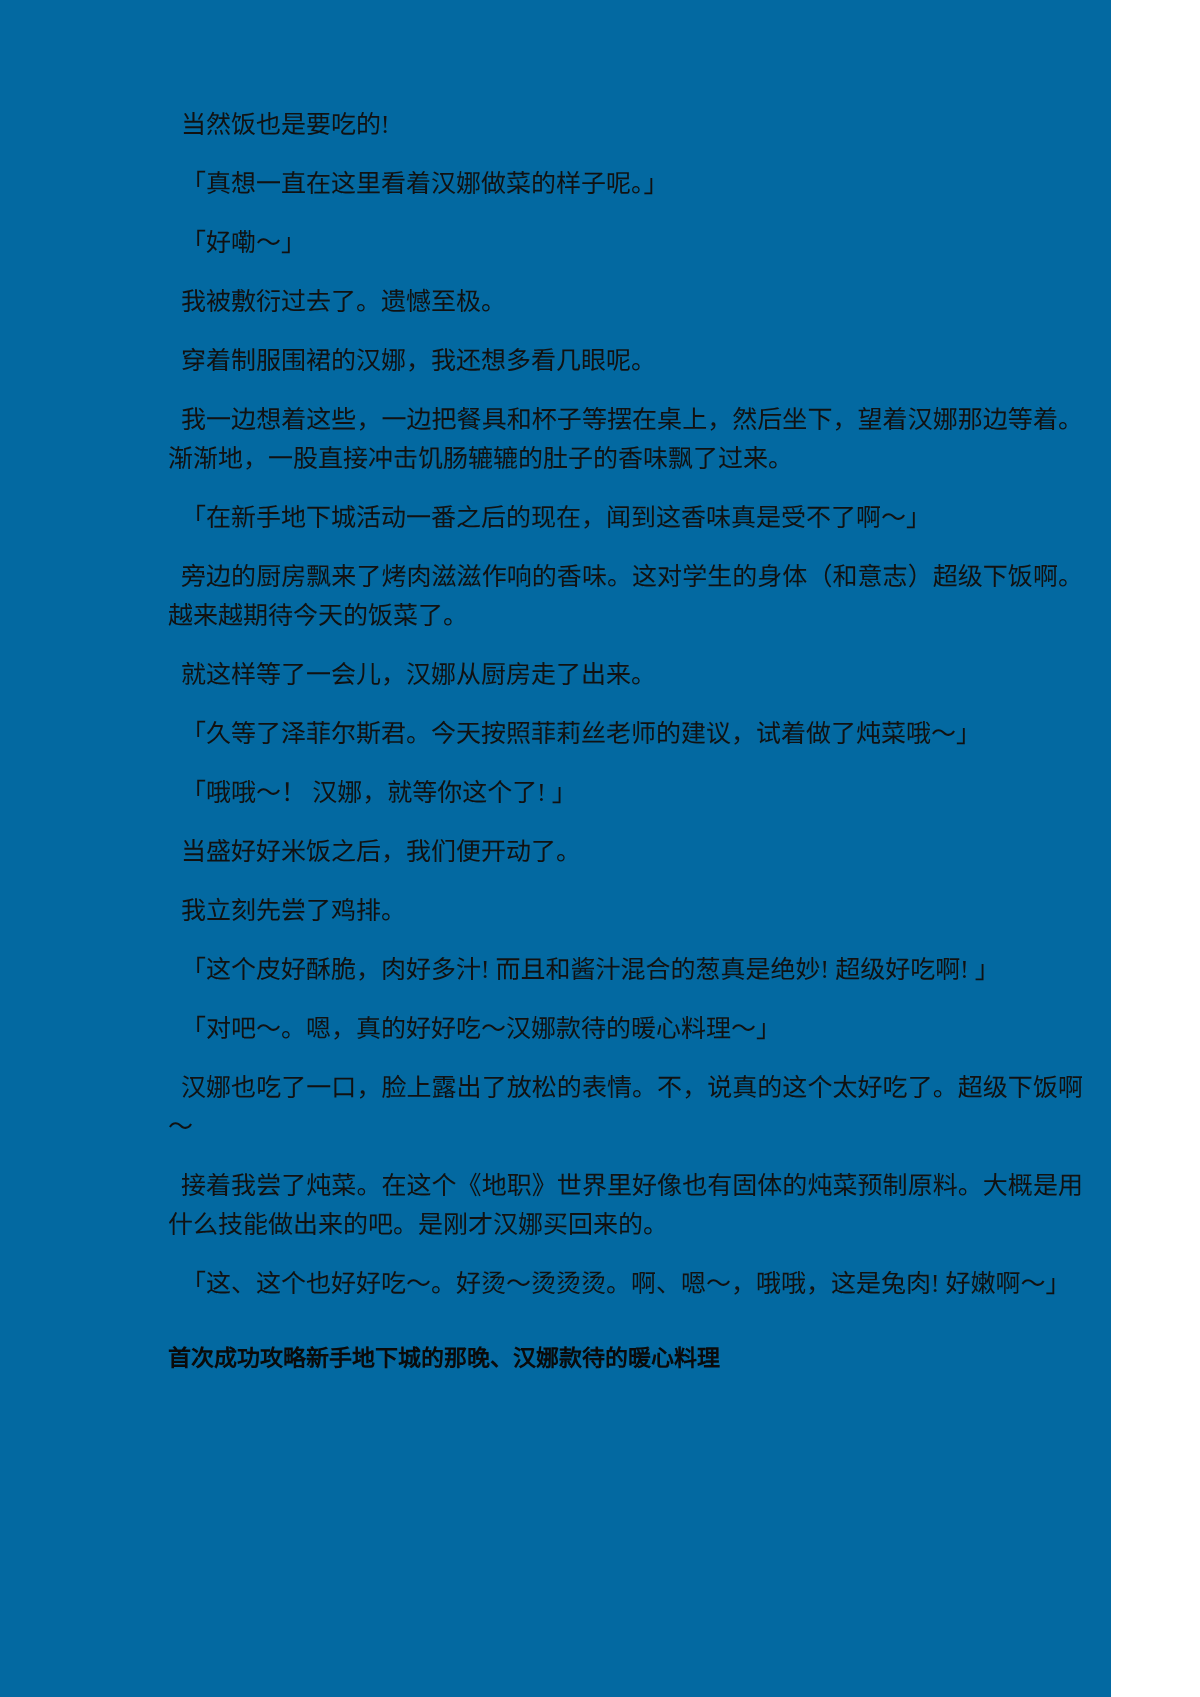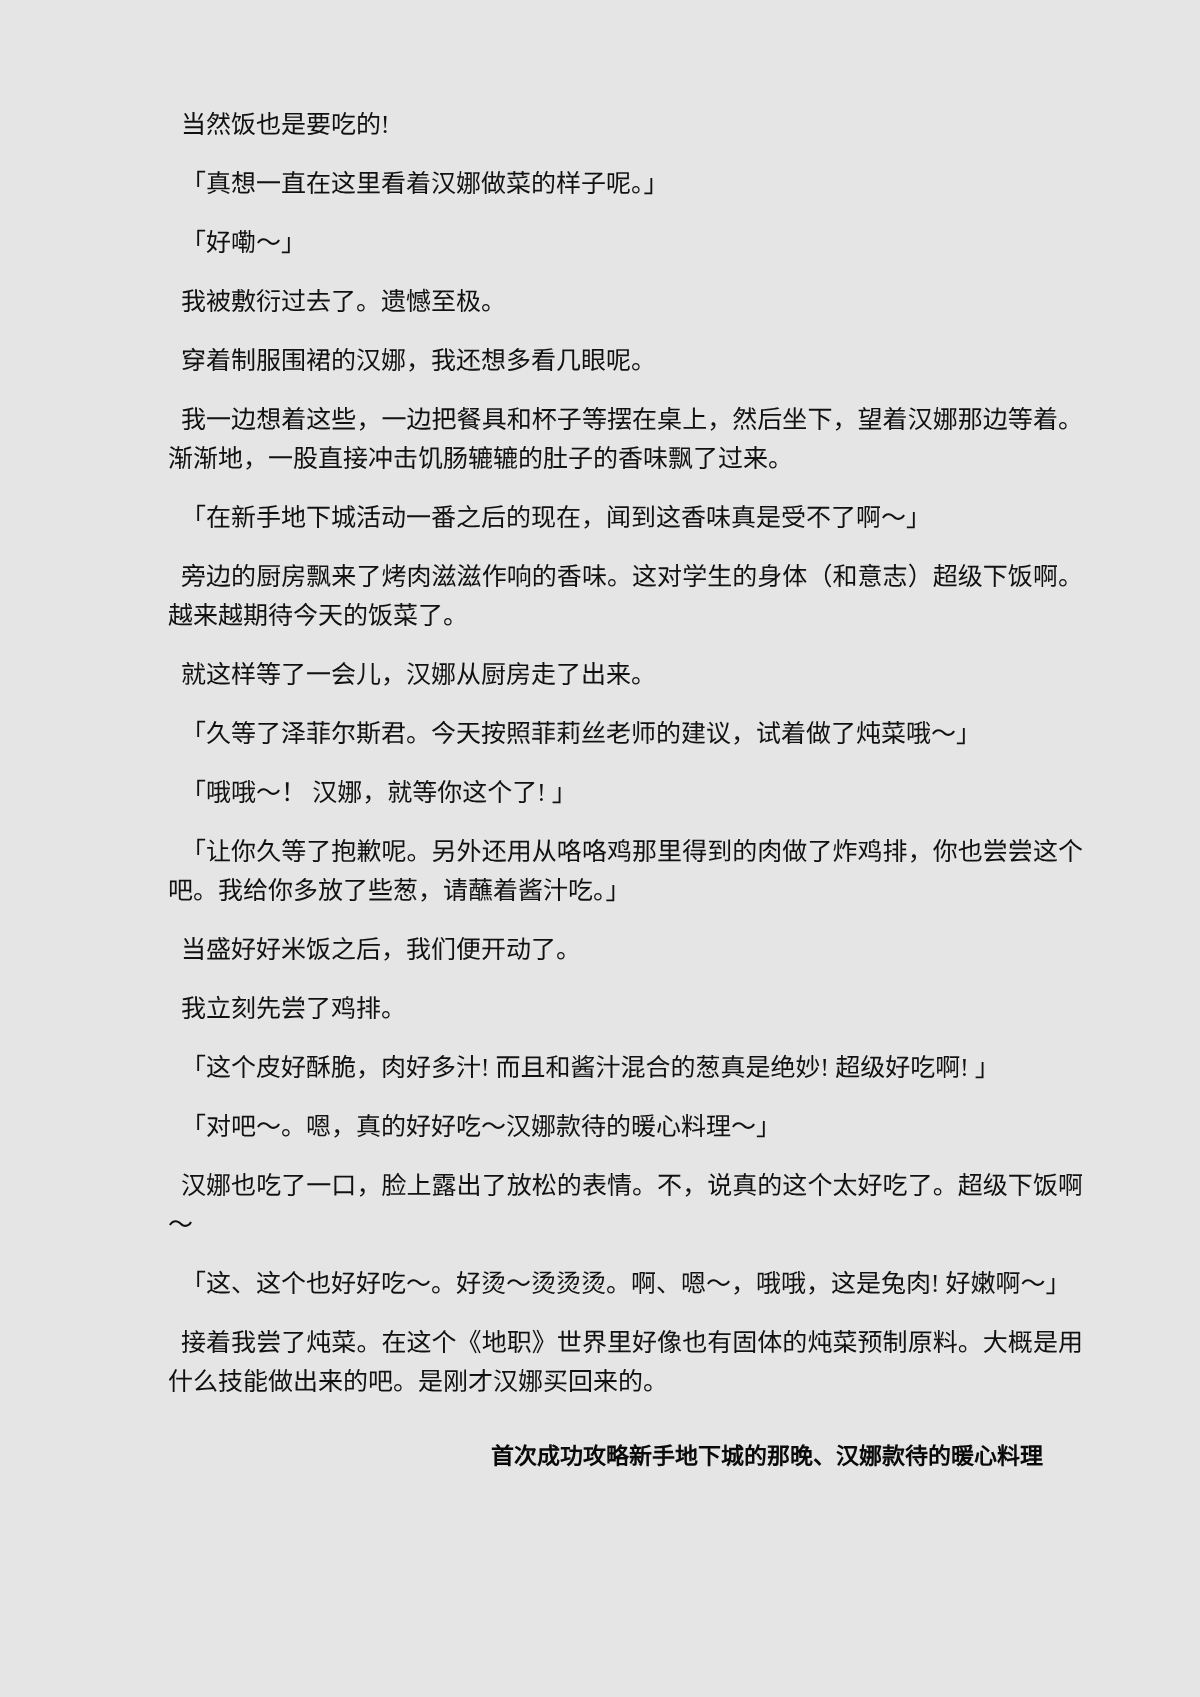--- a/index.html
+++ b/index.html
@@ -7,24 +7,24 @@
     padding: 0;
     background: #ffffff;
   }
   body {
     width: 1200px;
     min-height: 1697px;
     position: relative;
   }
   .page {
     box-sizing: border-box;
-    width: 1200px;
+    width: 1111px;
     min-height: 1697px;
     padding: 105px 66px 60px 168px;
-    background: #e5e5e5;
+    background: #0369a1;
   }
   .body-text {
     width: 915px;
     font-family: "Liberation Serif", "DejaVu Serif", serif;
     font-size: 25px;
     line-height: 39px;
     color: #111111;
     text-align: justify;
     text-indent: 13px;
     margin: 0 0 20px 0;
@@ -34,41 +34,40 @@
   .chapter-caption {
     width: 915px;
     margin-top: 40px;
     padding-right: 40px;
     box-sizing: border-box;
     font-family: "Liberation Sans", "DejaVu Sans", sans-serif;
     font-weight: 700;
     font-size: 23px;
     line-height: 30px;
     color: #0a0a0a;
-    text-align: right;
+    text-align: left;
   }
 </style>
 </head>
 <body>
 
 <div class="page">
   <p class="body-text">当然饭也是要吃的!</p>
   <p class="body-text">「真想一直在这里看着汉娜做菜的样子呢。」</p>
   <p class="body-text">「好嘞～」</p>
   <p class="body-text">我被敷衍过去了。遗憾至极。</p>
   <p class="body-text">穿着制服围裙的汉娜，我还想多看几眼呢。</p>
   <p class="body-text">我一边想着这些，一边把餐具和杯子等摆在桌上，然后坐下，望着汉娜那边等着。渐渐地，一股直接冲击饥肠辘辘的肚子的香味飘了过来。</p>
   <p class="body-text">「在新手地下城活动一番之后的现在，闻到这香味真是受不了啊～」</p>
   <p class="body-text">旁边的厨房飘来了烤肉滋滋作响的香味。这对学生的身体（和意志）超级下饭啊。越来越期待今天的饭菜了。</p>
   <p class="body-text">就这样等了一会儿，汉娜从厨房走了出来。</p>
   <p class="body-text">「久等了泽菲尔斯君。今天按照菲莉丝老师的建议，试着做了炖菜哦～」</p>
   <p class="body-text">「哦哦～！ 汉娜，就等你这个了! 」</p>
-  <p class="body-text">「让你久等了抱歉呢。另外还用从咯咯鸡那里得到的肉做了炸鸡排，你也尝尝这个吧。我给你多放了些葱，请蘸着酱汁吃。」</p>
   <p class="body-text">当盛好好米饭之后，我们便开动了。</p>
   <p class="body-text">我立刻先尝了鸡排。</p>
   <p class="body-text">「这个皮好酥脆，肉好多汁! 而且和酱汁混合的葱真是绝妙! 超级好吃啊! 」</p>
   <p class="body-text">「对吧～。嗯，真的好好吃～汉娜款待的暖心料理～」</p>
   <p class="body-text">汉娜也吃了一口，脸上露出了放松的表情。不，说真的这个太好吃了。超级下饭啊～</p>
+  <p class="body-text">接着我尝了炖菜。在这个《地职》世界里好像也有固体的炖菜预制原料。大概是用什么技能做出来的吧。是刚才汉娜买回来的。</p>
   <p class="body-text">「这、这个也好好吃～。好烫～烫烫烫。啊、嗯～，哦哦，这是兔肉! 好嫩啊～」</p>
-  <p class="body-text">接着我尝了炖菜。在这个《地职》世界里好像也有固体的炖菜预制原料。大概是用什么技能做出来的吧。是刚才汉娜买回来的。</p>
 
   <div class="chapter-caption">首次成功攻略新手地下城的那晚、汉娜款待的暖心料理</div>
 </div>
 
 </body></html>

